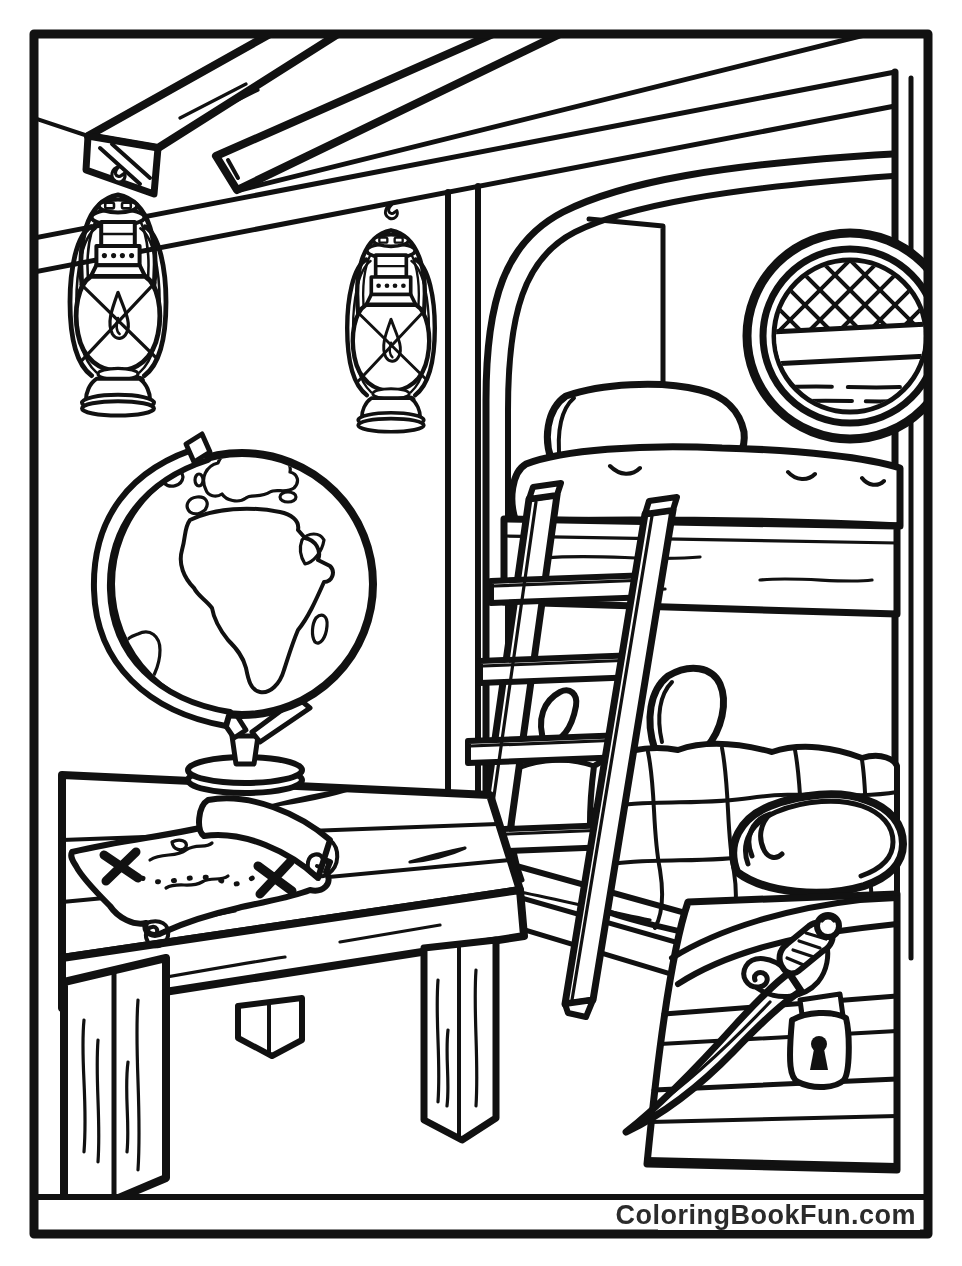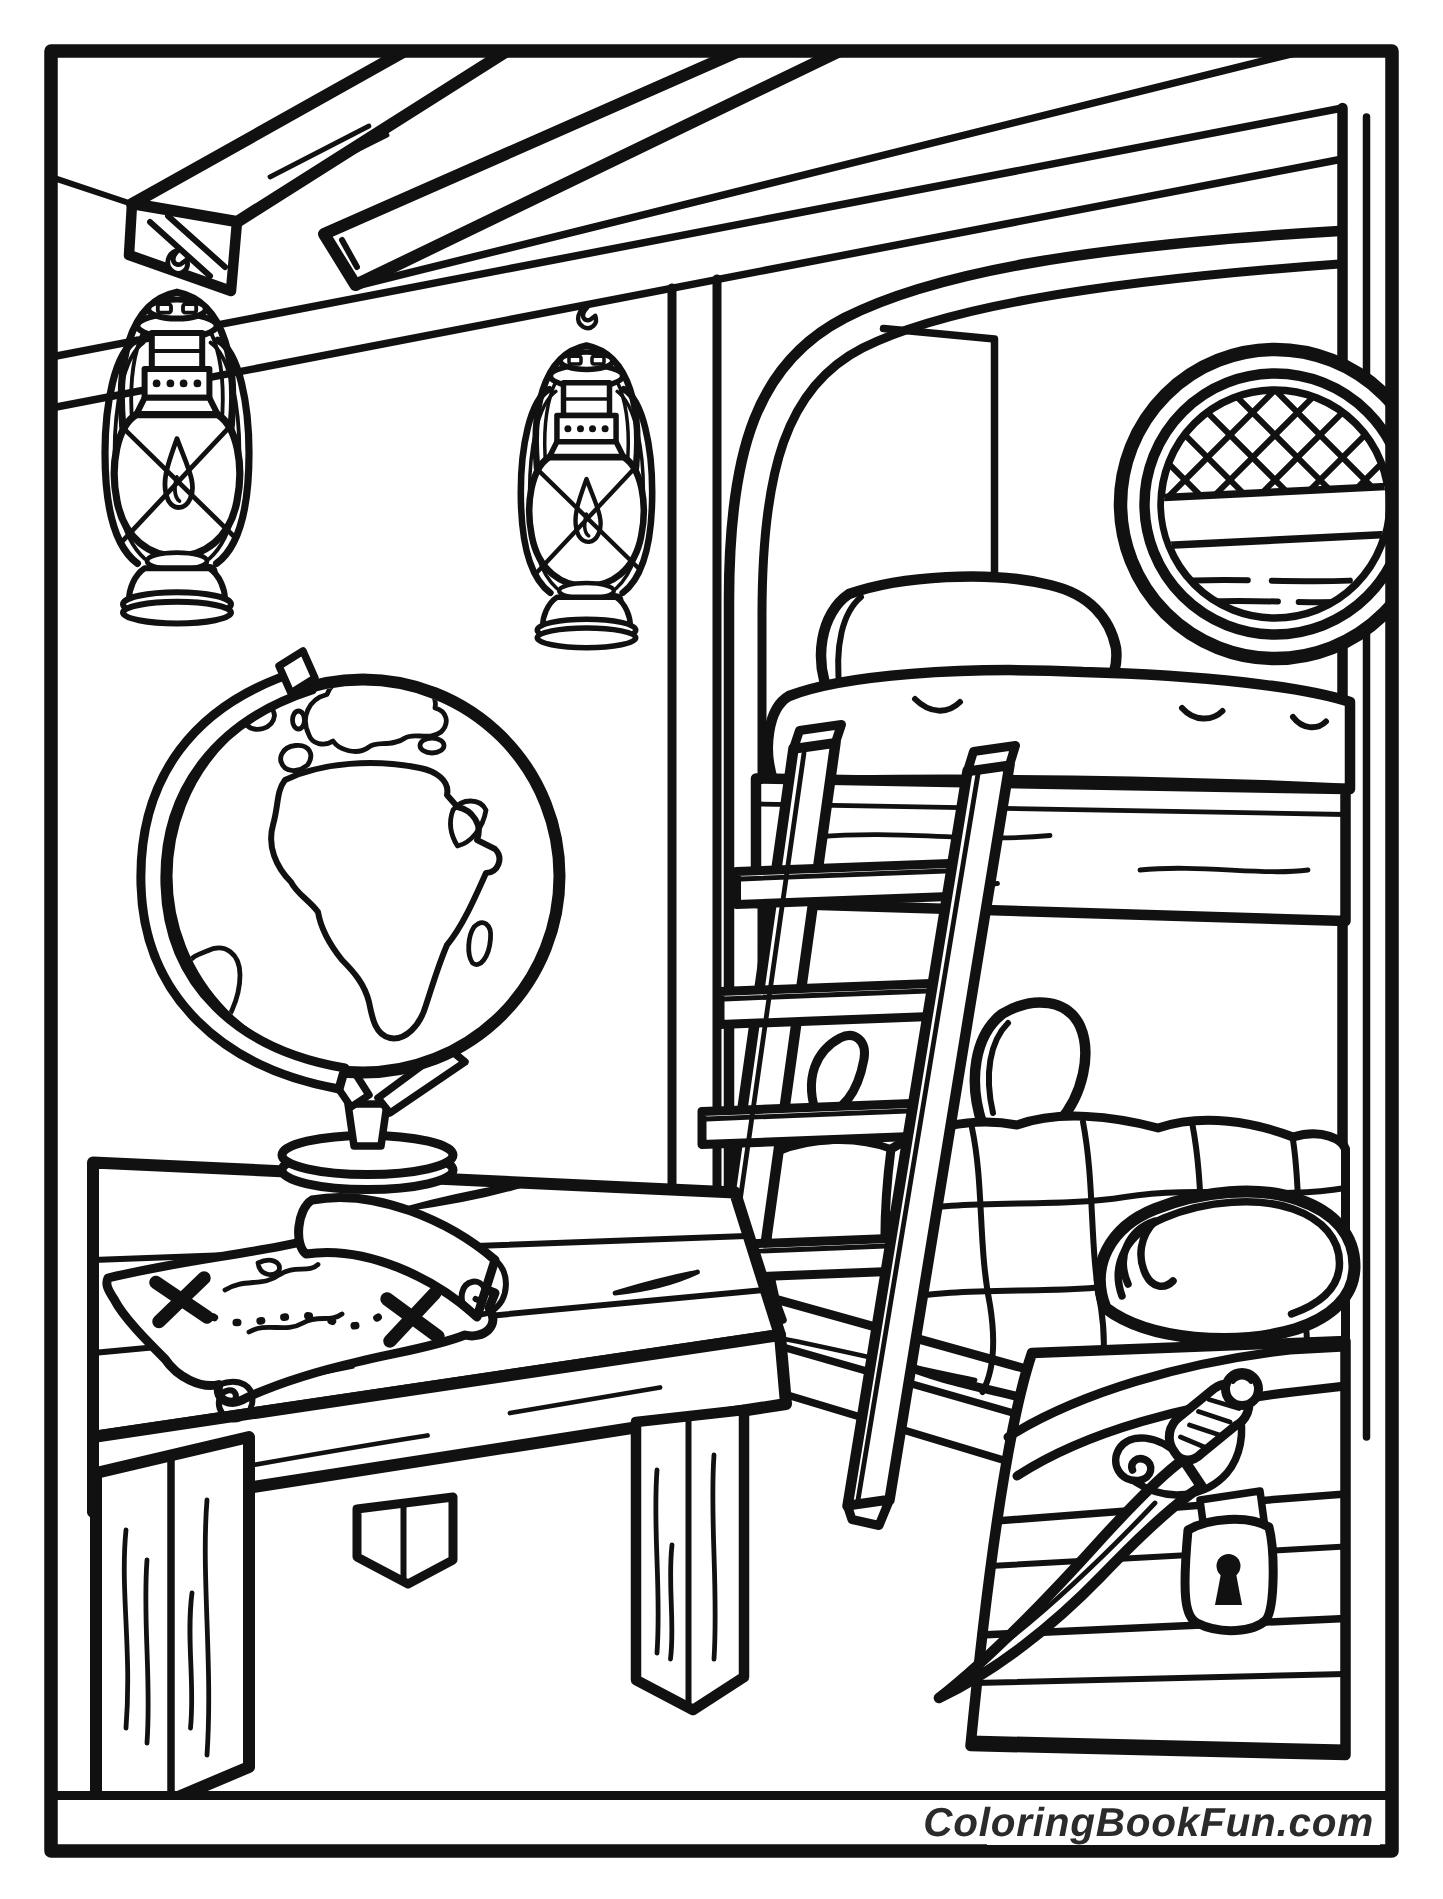--- a/index.html
+++ b/index.html
@@ -1,17 +1,17 @@
 <!DOCTYPE html>
 <html><head>
 <meta charset="utf-8">
 <style>
   html,body{margin:0;padding:0;background:#ffffff;}
   .page{position:relative;width:962px;height:1266px;background:#ffffff;overflow:hidden;
-        font-family:"Liberation Sans", sans-serif;font-style:italic;}
+        font-family:"Liberation Sans", sans-serif;}
   .page svg{position:absolute;left:0;top:0;}
   
   .ln  {fill:none;stroke:#111;stroke-linecap:round;stroke-linejoin:round;}
   .fw  {fill:#ffffff;stroke:#111;stroke-linecap:round;stroke-linejoin:round;}
   .blk {fill:#111;stroke:none;}
   .w9{stroke-width:9px}.w8{stroke-width:8px}.w7{stroke-width:7px}.w6{stroke-width:6px}
   .w5{stroke-width:5px}.w4{stroke-width:4px}.w3{stroke-width:3.2px}
   .footer-text{font-weight:bold;font-size:27px;letter-spacing:.5px;}
 </style>
 </head>

